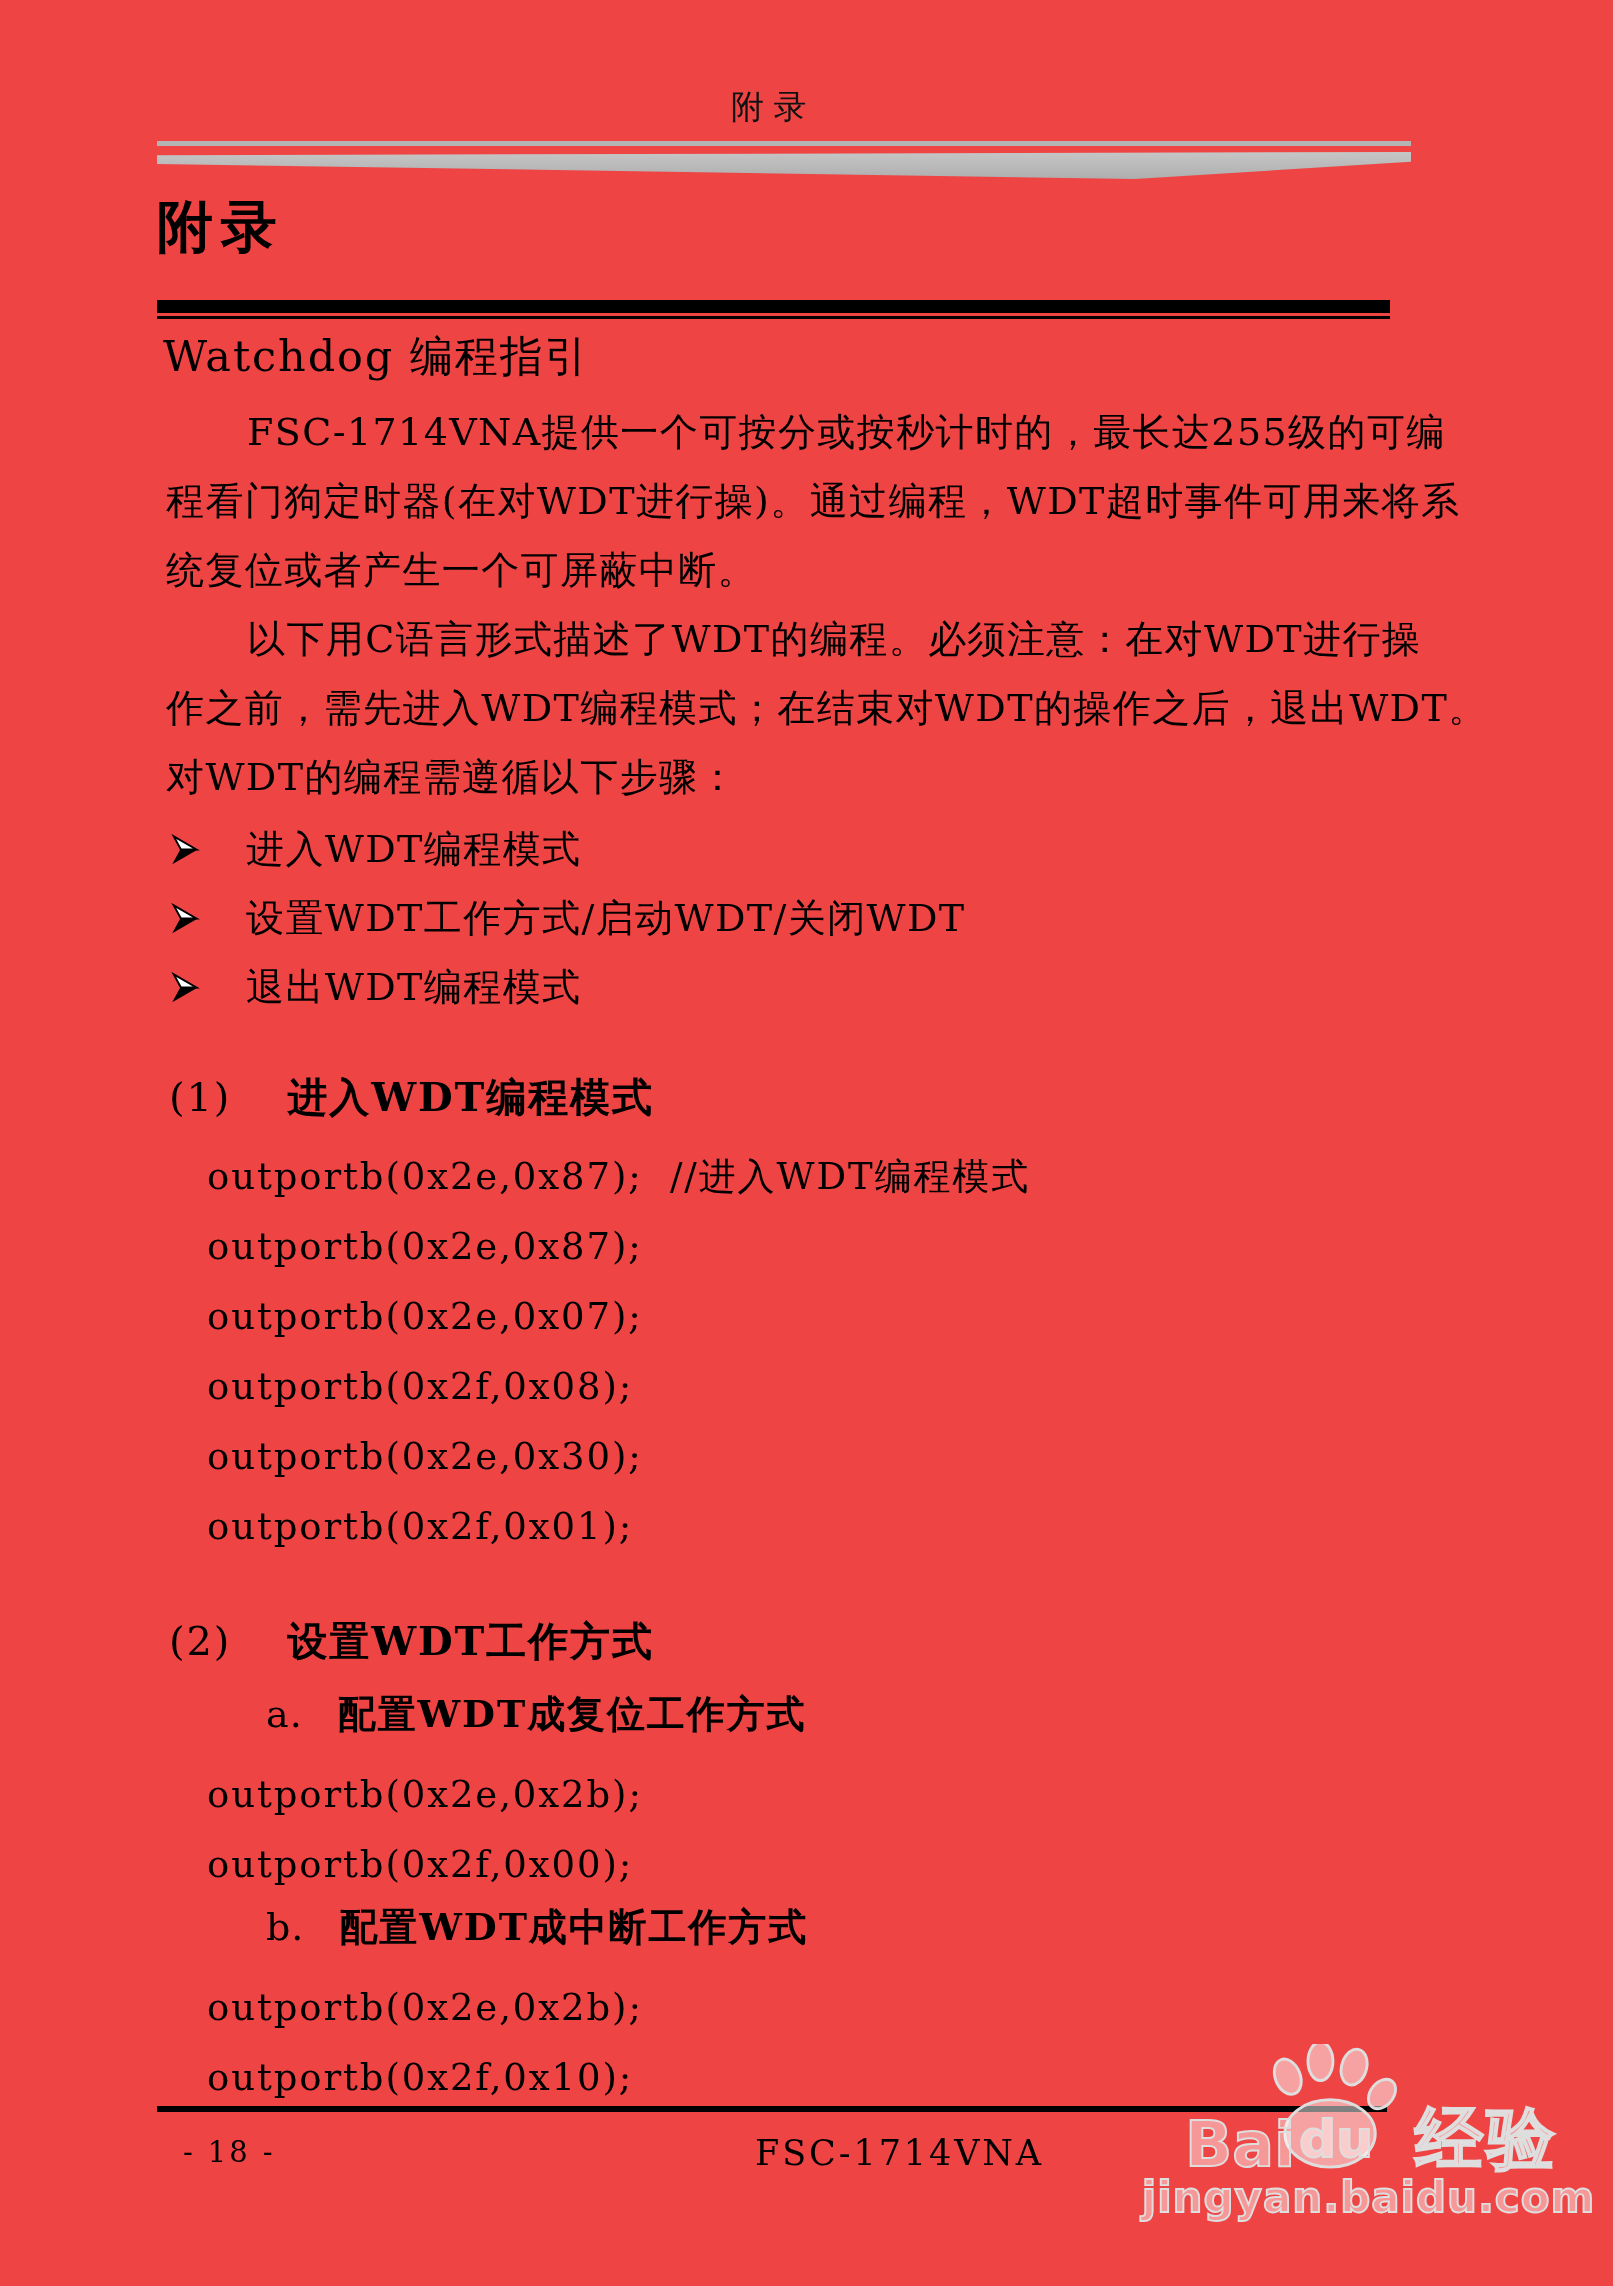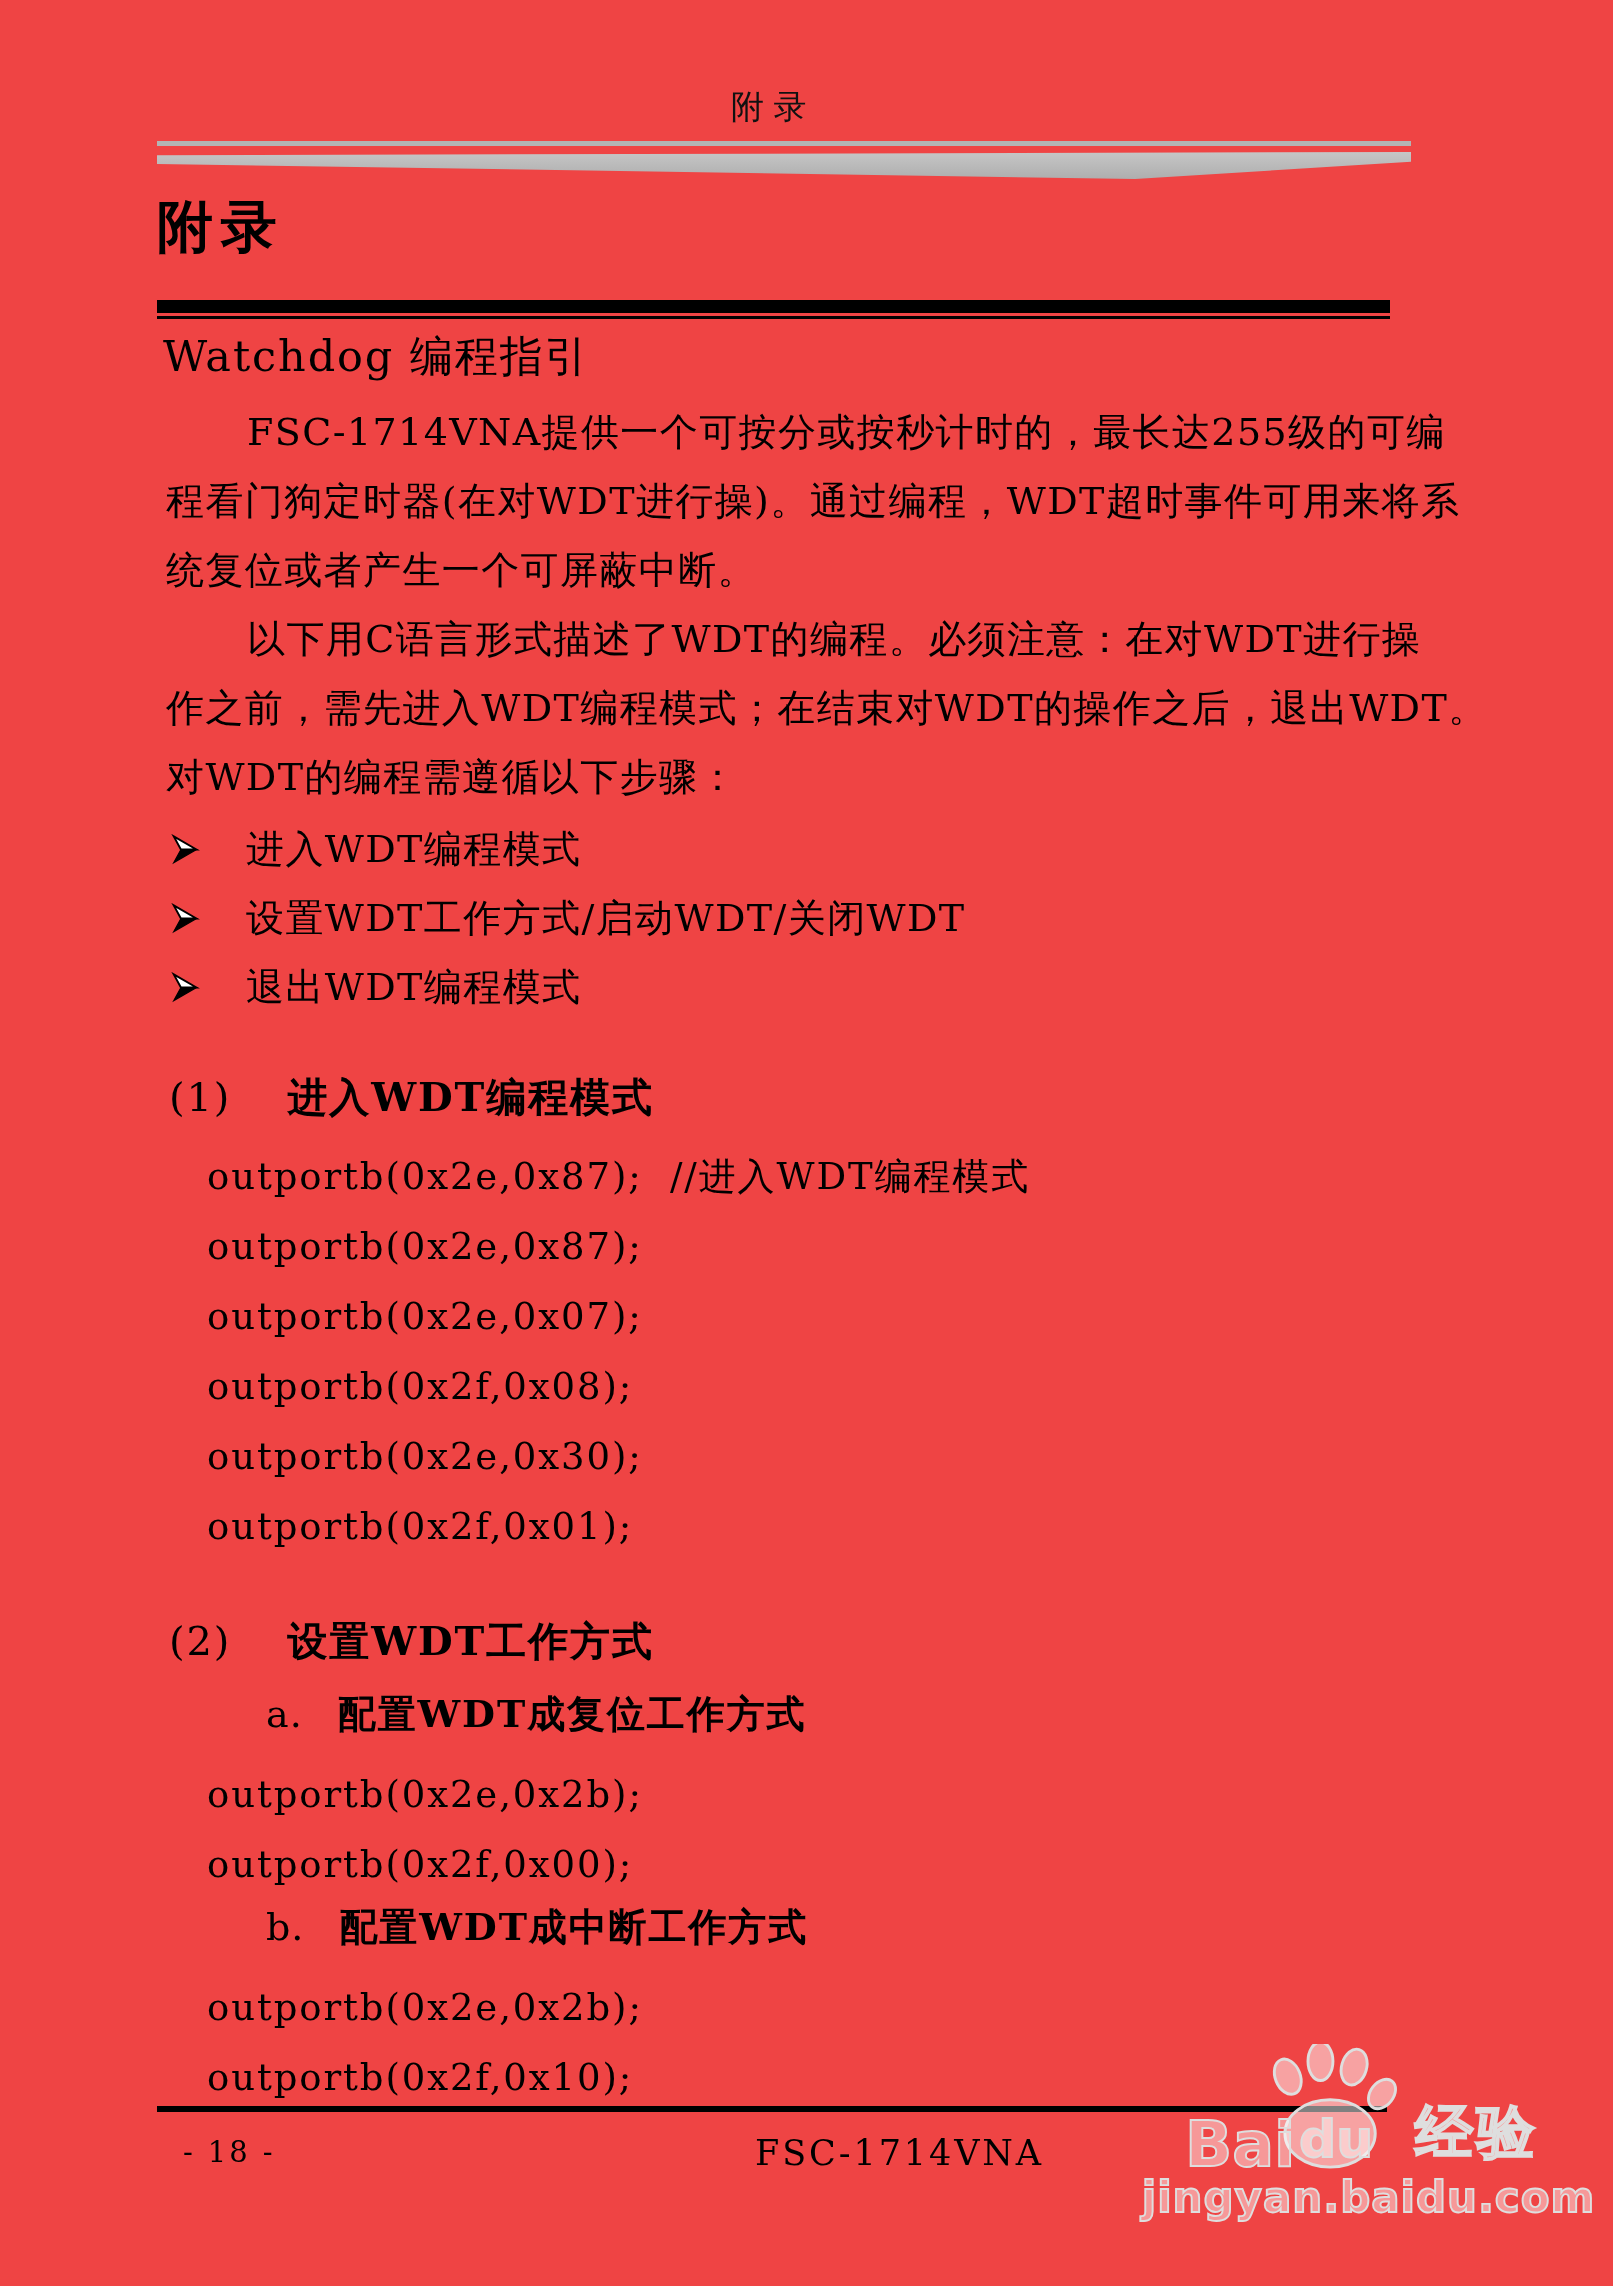--- a/index.html
+++ b/index.html
@@ -59,21 +59,21 @@
   .footer-doc{left:755px;top:2133px;font-size:35px;letter-spacing:2.9px;}
 
   .watermark{left:1138px;top:2044px;width:423px;height:192px;pointer-events:none;}
   .wm-text{
     position:absolute;font-family:"DejaVu Sans","Liberation Sans",sans-serif;
     font-weight:700;color:rgba(255,255,255,0.45);
     -webkit-text-stroke:1.9px #dedede;
   }
   .wm-bai{left:1.9px;top:64px;font-size:62px;margin-left:45px;}
   .wm-du{left:161px;top:65px;font-size:52px;}
-  .wm-cjk{left:277px;top:50px;font-size:58px;letter-spacing:3.8px;text-align:center;}
+  .wm-cjk{left:277px;top:50px;font-size:68px;letter-spacing:3.8px;text-align:center;}
   .wm-url{left:3.8px;top:129px;font-size:42px;letter-spacing:1px;}
   .wm-paw{position:absolute;left:117px;top:0;}
 </style>
 </head>
 <body>
 
 <div class="page">
 
   <div class="abs running-head">附录</div>
 

